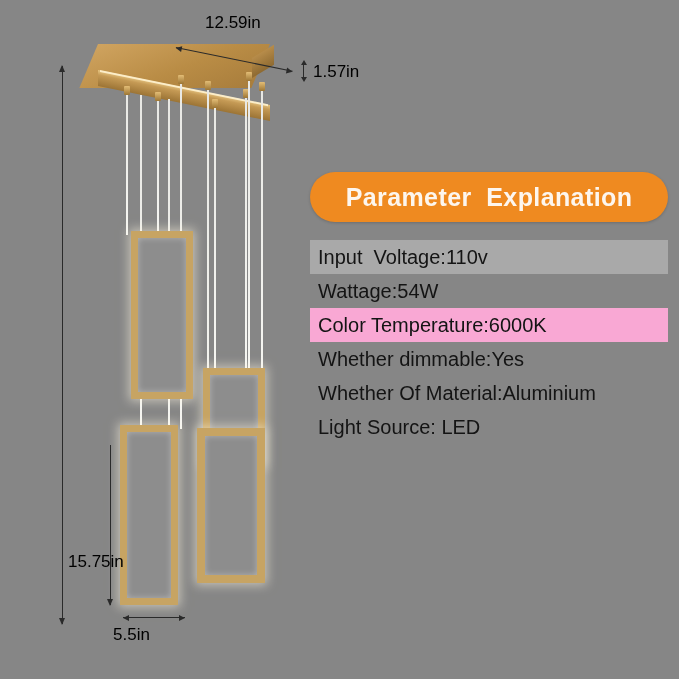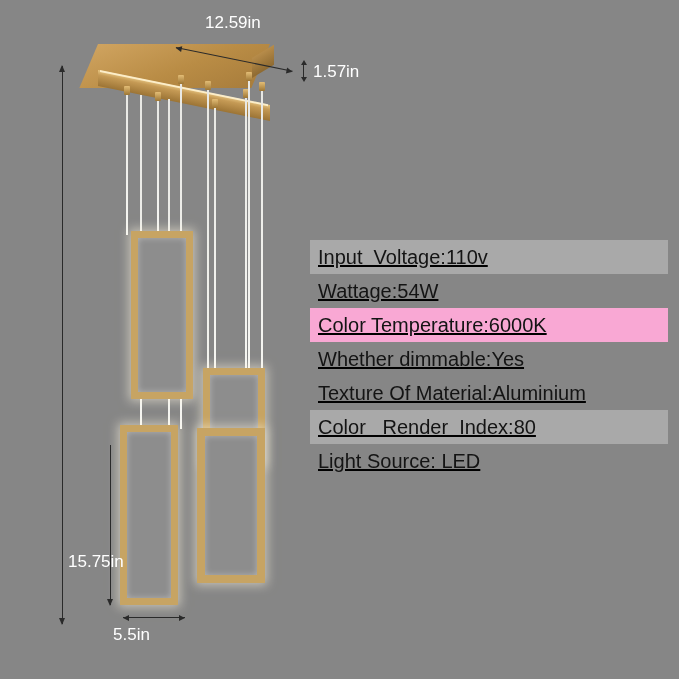--- a/index.html
+++ b/index.html
@@ -12,21 +12,21 @@
     width: 679px;
     height: 679px;
     background: #868686;
     overflow: hidden;
     font-family: "Liberation Sans", sans-serif;
   }
 
   
   .dim-label {
     position: absolute;
-    color: #ffffff;
+    color: #000000;
     font-size: 17px;
     font-family: "Liberation Sans", sans-serif;
     white-space: pre;
     line-height: 1.15;
   }
   #dim-width-top   { left: 205px; top: 13px; }
   #dim-thickness   { left: 313px; top: 62px; }
   #dim-max-height  { left: 8px;  top: 313px; }
   #dim-shade-drop  { left: 68px; top: 552px; }
   #dim-shade-width { left: 113px; top: 625px; }
@@ -195,21 +195,20 @@
     font-size: 25px;
     font-weight: bold;
     letter-spacing: .4px;
     white-space: pre;
   }
 
   #param-list {
     position: absolute;
     left: 310px; top: 240px;
     width: 358px;
-    text-decoration: underline;
   }
   .param-row {
     height: 34px;
     display: flex;
     align-items: center;
     padding-left: 8px;
     box-sizing: border-box;
     font-size: 20px;
     color: #141414;
     white-space: pre;
@@ -270,24 +269,26 @@
 
   <div class="dim-label" id="dim-width-top">12.59in</div>
 
   <div class="dim-label" id="dim-thickness">1.57in</div>
 
 
   <div class="dim-label" id="dim-shade-drop">15.75in</div>
 
   <div class="dim-label" id="dim-shade-width">5.5in</div>
 
+  <div id="param-badge" style="background: rgb(239, 138, 32);">
+    <span id="param-badge-text">Parameter  Explanation</span>
+  </div>
 
   <div id="param-list">
       <div class="param-row striped" style="background: rgb(169, 169, 169);">Input  Voltage:110v</div>
       <div class="param-row">Wattage:54W</div>
       <div class="param-row striped" style="background: #f9a8d4;">Color Temperature:6000K</div>
       <div class="param-row">Whether dimmable:Yes</div>
-      <div class="param-row">Texture Of Material:Aluminium</div>
-      <div class="param-row striped" style="background: rgb(169, 169, 169);">Color   Render  Index:80</div>
+      <div class="param-row">Whether Of Material:Aluminium</div>
       <div class="param-row">Light Source: LED</div>
     </div>
 
 </div>
 
 </body></html>

